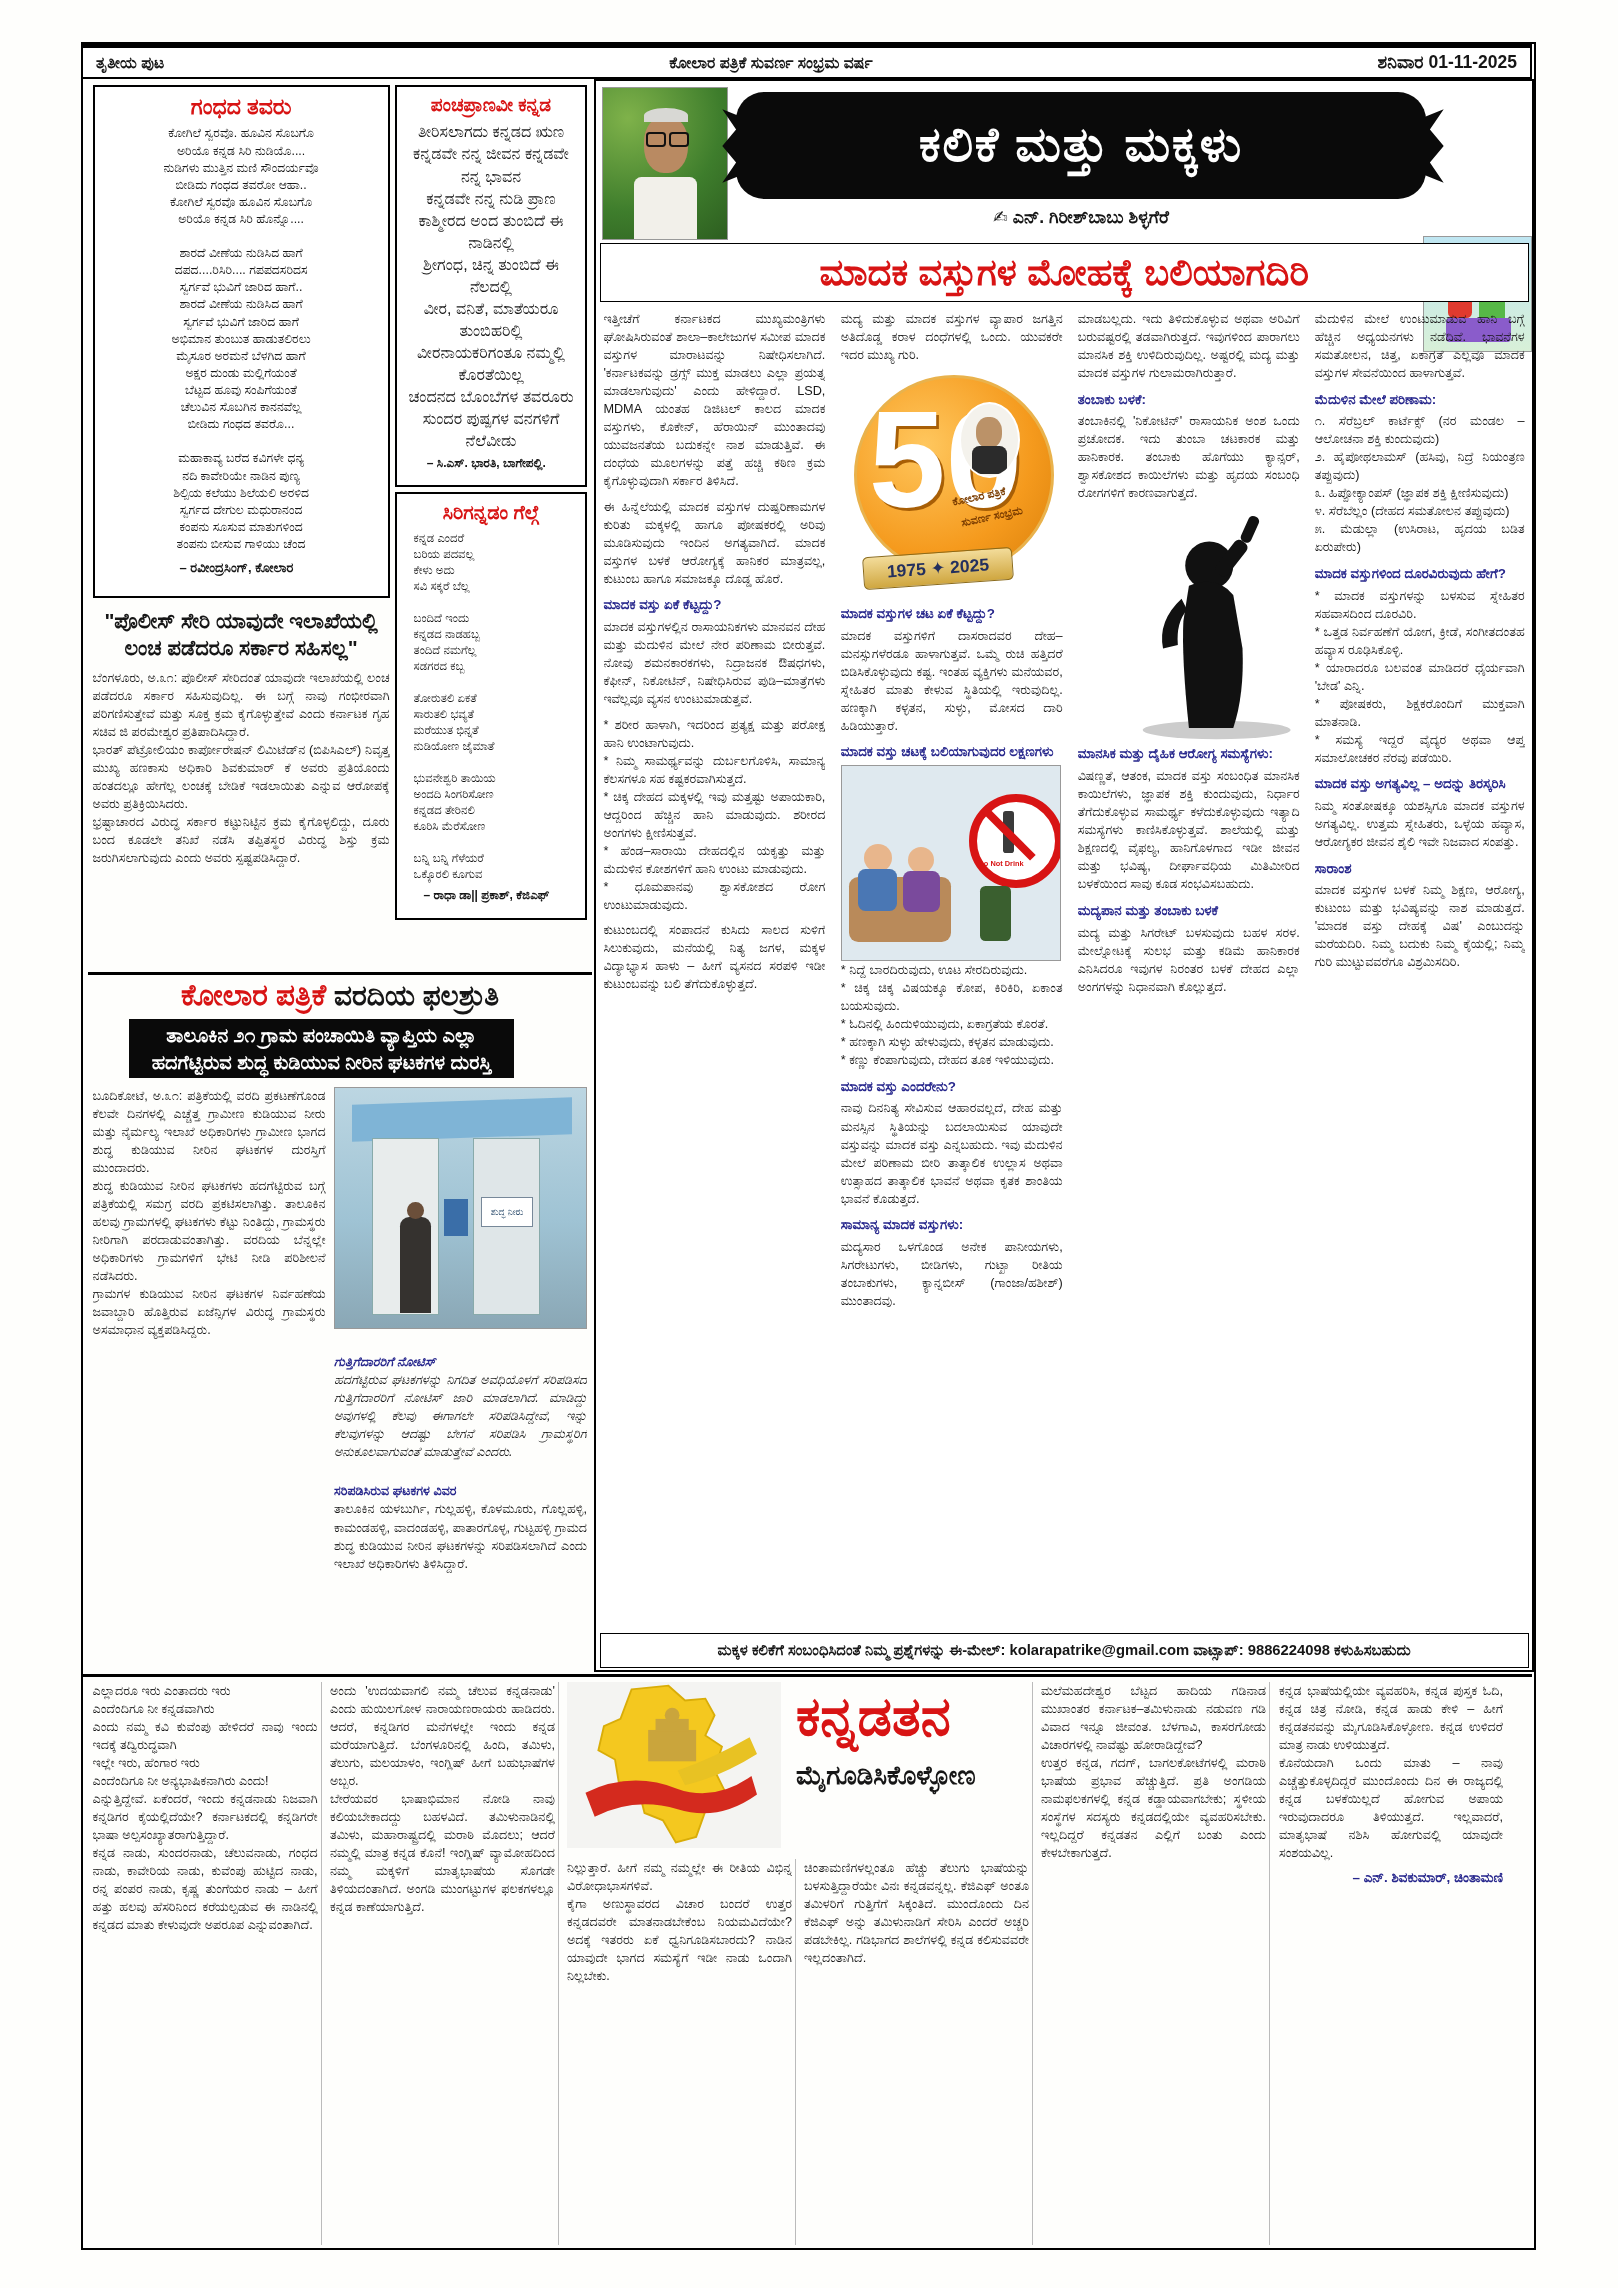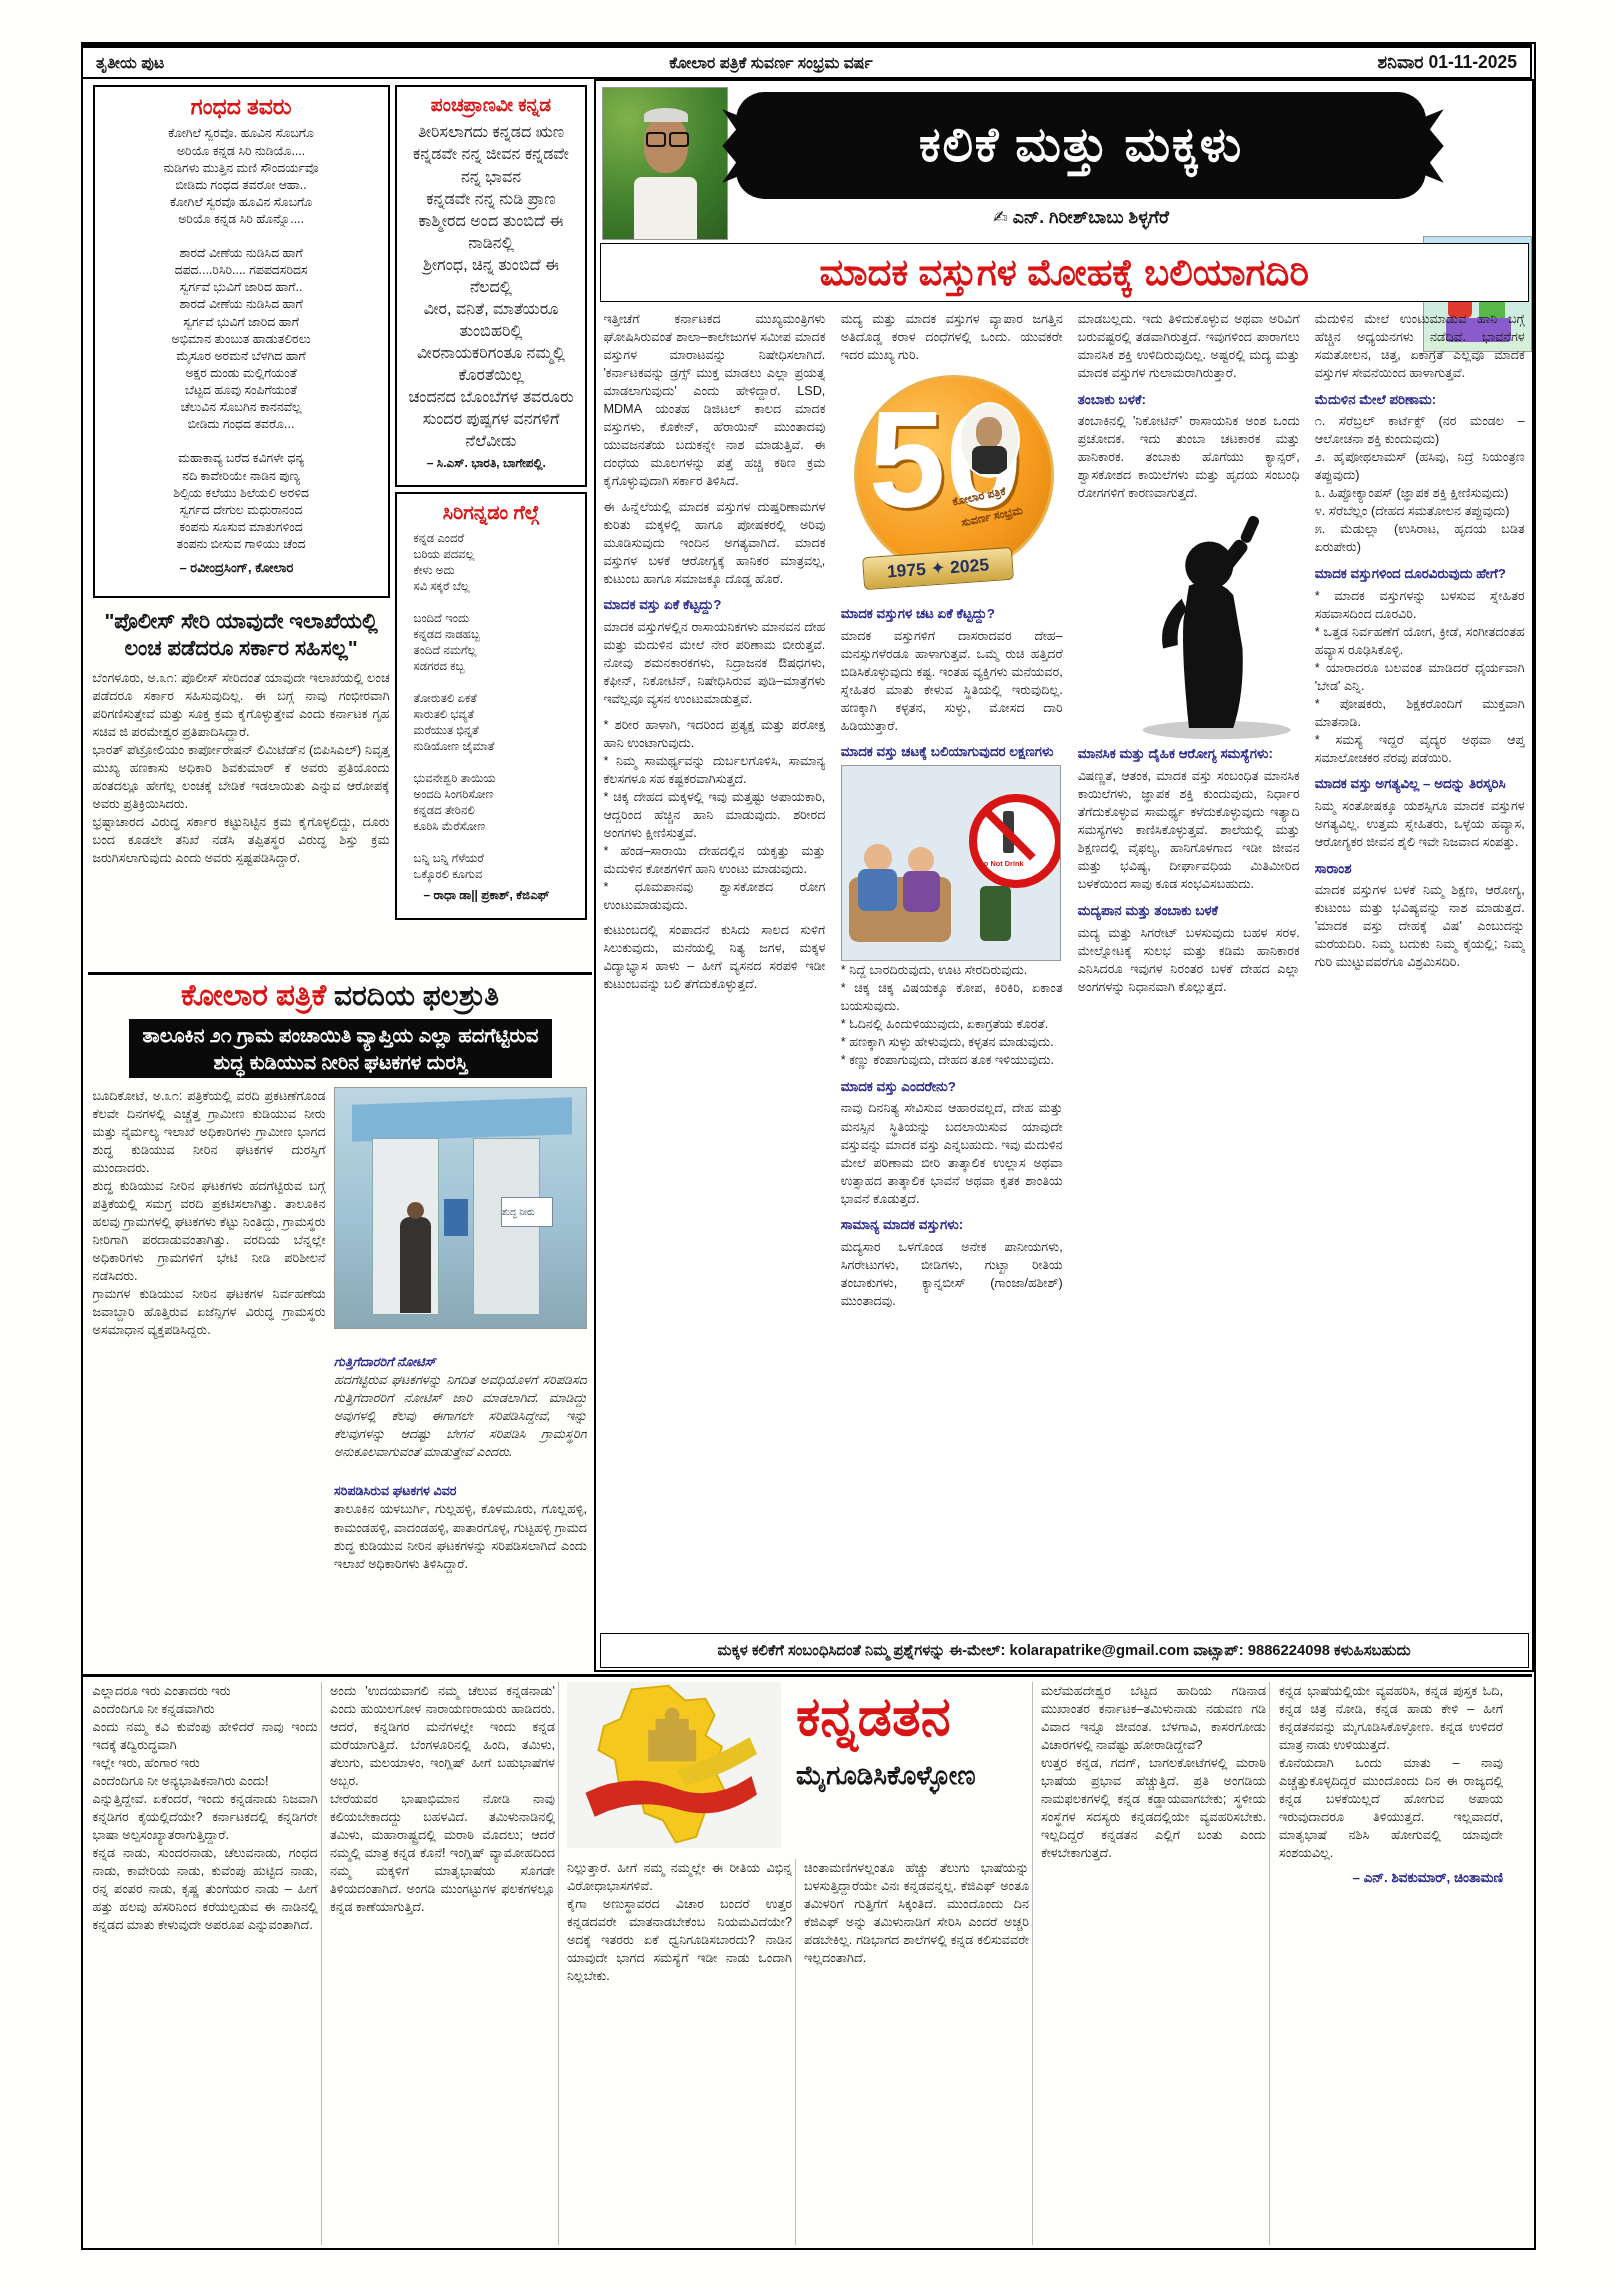--- a/index.html
+++ b/index.html
@@ -135,36 +135,36 @@
 ಭ್ರಷ್ಟಾಚಾರದ ವಿರುದ್ಧ ಸರ್ಕಾರ ಕಟ್ಟುನಿಟ್ಟಿನ ಕ್ರಮ ಕೈಗೊಳ್ಳಲಿದ್ದು, ದೂರು ಬಂದ ಕೂಡಲೇ ತನಿಖೆ ನಡೆಸಿ ತಪ್ಪಿತಸ್ಥರ ವಿರುದ್ಧ ಶಿಸ್ತು ಕ್ರಮ ಜರುಗಿಸಲಾಗುವುದು ಎಂದು ಅವರು ಸ್ಪಷ್ಟಪಡಿಸಿದ್ದಾರೆ.</div>
     </div>
 
     <div class="hrule" style="left:0;top:893px;width:504px;"></div>
 
     <div class="abs" style="left:0;top:899px;width:504px;height:694px;">
       <div style="text-align:center;font-size:28px;font-weight:bold;">
         <span class="redhead" style="font-size:29.5px;">ಕೋಲಾರ ಪತ್ರಿಕೆ</span>
         <span>ವರದಿಯ ಫಲಶ್ರುತಿ</span>
       </div>
-      <div class="abs revbox" style="left:41px;top:41px;width:423px;height:59px;">
+      <div class="abs revbox" style="left:41px;top:41px;width:385px;height:59px;">
         <span>ತಾಲೂಕಿನ ೨೧ ಗ್ರಾಮ ಪಂಚಾಯಿತಿ ವ್ಯಾಪ್ತಿಯ ಎಲ್ಲಾ ಹದಗೆಟ್ಟಿರುವ ಶುದ್ಧ ಕುಡಿಯುವ ನೀರಿನ ಘಟಕಗಳ ದುರಸ್ತಿ</span>
       </div>
 
       <div class="abs nbody pre" style="left:4.6px;top:109px;width:233px;height:578px;overflow:hidden;">ಬೂದಿಕೋಟೆ, ಅ.೩೧: ಪತ್ರಿಕೆಯಲ್ಲಿ ವರದಿ ಪ್ರಕಟಣೆಗೊಂಡ ಕೆಲವೇ ದಿನಗಳಲ್ಲಿ ಎಚ್ಚೆತ್ತ ಗ್ರಾಮೀಣ ಕುಡಿಯುವ ನೀರು ಮತ್ತು ನೈರ್ಮಲ್ಯ ಇಲಾಖೆ ಅಧಿಕಾರಿಗಳು ಗ್ರಾಮೀಣ ಭಾಗದ ಶುದ್ಧ ಕುಡಿಯುವ ನೀರಿನ ಘಟಕಗಳ ದುರಸ್ತಿಗೆ ಮುಂದಾದರು.
 ಶುದ್ಧ ಕುಡಿಯುವ ನೀರಿನ ಘಟಕಗಳು ಹದಗೆಟ್ಟಿರುವ ಬಗ್ಗೆ ಪತ್ರಿಕೆಯಲ್ಲಿ ಸಮಗ್ರ ವರದಿ ಪ್ರಕಟಿಸಲಾಗಿತ್ತು. ತಾಲೂಕಿನ ಹಲವು ಗ್ರಾಮಗಳಲ್ಲಿ ಘಟಕಗಳು ಕೆಟ್ಟು ನಿಂತಿದ್ದು, ಗ್ರಾಮಸ್ಥರು ನೀರಿಗಾಗಿ ಪರದಾಡುವಂತಾಗಿತ್ತು. ವರದಿಯ ಬೆನ್ನಲ್ಲೇ ಅಧಿಕಾರಿಗಳು ಗ್ರಾಮಗಳಿಗೆ ಭೇಟಿ ನೀಡಿ ಪರಿಶೀಲನೆ ನಡೆಸಿದರು.
 ಗ್ರಾಮಗಳ ಕುಡಿಯುವ ನೀರಿನ ಘಟಕಗಳ ನಿರ್ವಹಣೆಯ ಜವಾಬ್ದಾರಿ ಹೊತ್ತಿರುವ ಏಜೆನ್ಸಿಗಳ ವಿರುದ್ಧ ಗ್ರಾಮಸ್ಥರು ಅಸಮಾಧಾನ ವ್ಯಕ್ತಪಡಿಸಿದ್ದರು.</div>
 
       <div class="abs" style="left:246px;top:109px;width:253px;height:578px;overflow:hidden;">
         <div class="img-ph" style="width:253px;height:242px;background:linear-gradient(#bcd6e2,#9fc3d4 55%,#8aa7b5);">
           <div class="abs" style="left:16.6px;top:13px;width:220px;height:37px;background:#7fb4d6;transform:skewY(-2deg);"></div>
           <div class="abs" style="left:37px;top:50px;width:65px;height:175px;background:#e8ecec;border:0.9px solid #8aa;"></div>
           <div class="abs" style="left:138px;top:50px;width:65px;height:175px;background:#dfe6e8;border:0.9px solid #8aa;"></div>
           <div class="abs" style="left:109px;top:111px;width:24px;height:37px;background:#3a6ea8;"></div>
           <div class="abs" style="left:146px;top:109px;width:50px;height:28px;background:#fff;border:0.9px solid #789;
-                      font-size:9.2px;line-height:28px;color:#246;margin-left:20px;">ಶುದ್ಧ ನೀರು</div>
+                      font-size:9.2px;text-align:center;line-height:28px;color:#246;">ಶುದ್ಧ ನೀರು</div>
           <div class="abs" style="left:65px;top:129px;width:31px;height:96px;background:#35322f;border-radius:9.2px 9.2px 0 0;"></div>
           <div class="abs" style="left:72px;top:114px;width:16.6px;height:16.6px;border-radius:50%;background:#6b4f3a;"></div>
         </div>
         <div class="nbody pre" style="margin-top:5.5px;font-style:italic;">
           <span class="sub">ಗುತ್ತಿಗೆದಾರರಿಗೆ ನೋಟಿಸ್</span>
           <span>ಹದಗೆಟ್ಟಿರುವ ಘಟಕಗಳನ್ನು ನಿಗದಿತ ಅವಧಿಯೊಳಗೆ ಸರಿಪಡಿಸದ ಗುತ್ತಿಗೆದಾರರಿಗೆ ನೋಟಿಸ್ ಜಾರಿ ಮಾಡಲಾಗಿದೆ. ಮಾಡಿದ್ದು ಅವುಗಳಲ್ಲಿ ಕೆಲವು ಈಗಾಗಲೇ ಸರಿಪಡಿಸಿದ್ದೇವೆ, ಇನ್ನು ಕೆಲವುಗಳನ್ನು ಆದಷ್ಟು ಬೇಗನೆ ಸರಿಪಡಿಸಿ ಗ್ರಾಮಸ್ಥರಿಗೆ ಅನುಕೂಲವಾಗುವಂತೆ ಮಾಡುತ್ತೇವೆ ಎಂದರು.</span>
         </div>
         <div class="nbody pre" style="margin-top:3.7px;">
           <span class="sub">ಸರಿಪಡಿಸಿರುವ ಘಟಕಗಳ ವಿವರ</span>
           <span>ತಾಲೂಕಿನ ಯಳಬುರ್ಗಿ, ಗುಲ್ಲಹಳ್ಳಿ, ಕೊಳಮೂರು, ಗೊಲ್ಲಹಳ್ಳಿ, ಕಾಮಂಡಹಳ್ಳಿ, ವಾದಂಡಹಳ್ಳಿ, ಪಾತಾರಗೊಳ್ಳ, ಗುಟ್ಟಹಳ್ಳಿ ಗ್ರಾಮದ ಶುದ್ಧ ಕುಡಿಯುವ ನೀರಿನ ಘಟಕಗಳನ್ನು ಸರಿಪಡಿಸಲಾಗಿದೆ ಎಂದು ಇಲಾಖೆ ಅಧಿಕಾರಿಗಳು ತಿಳಿಸಿದ್ದಾರೆ.</span>

